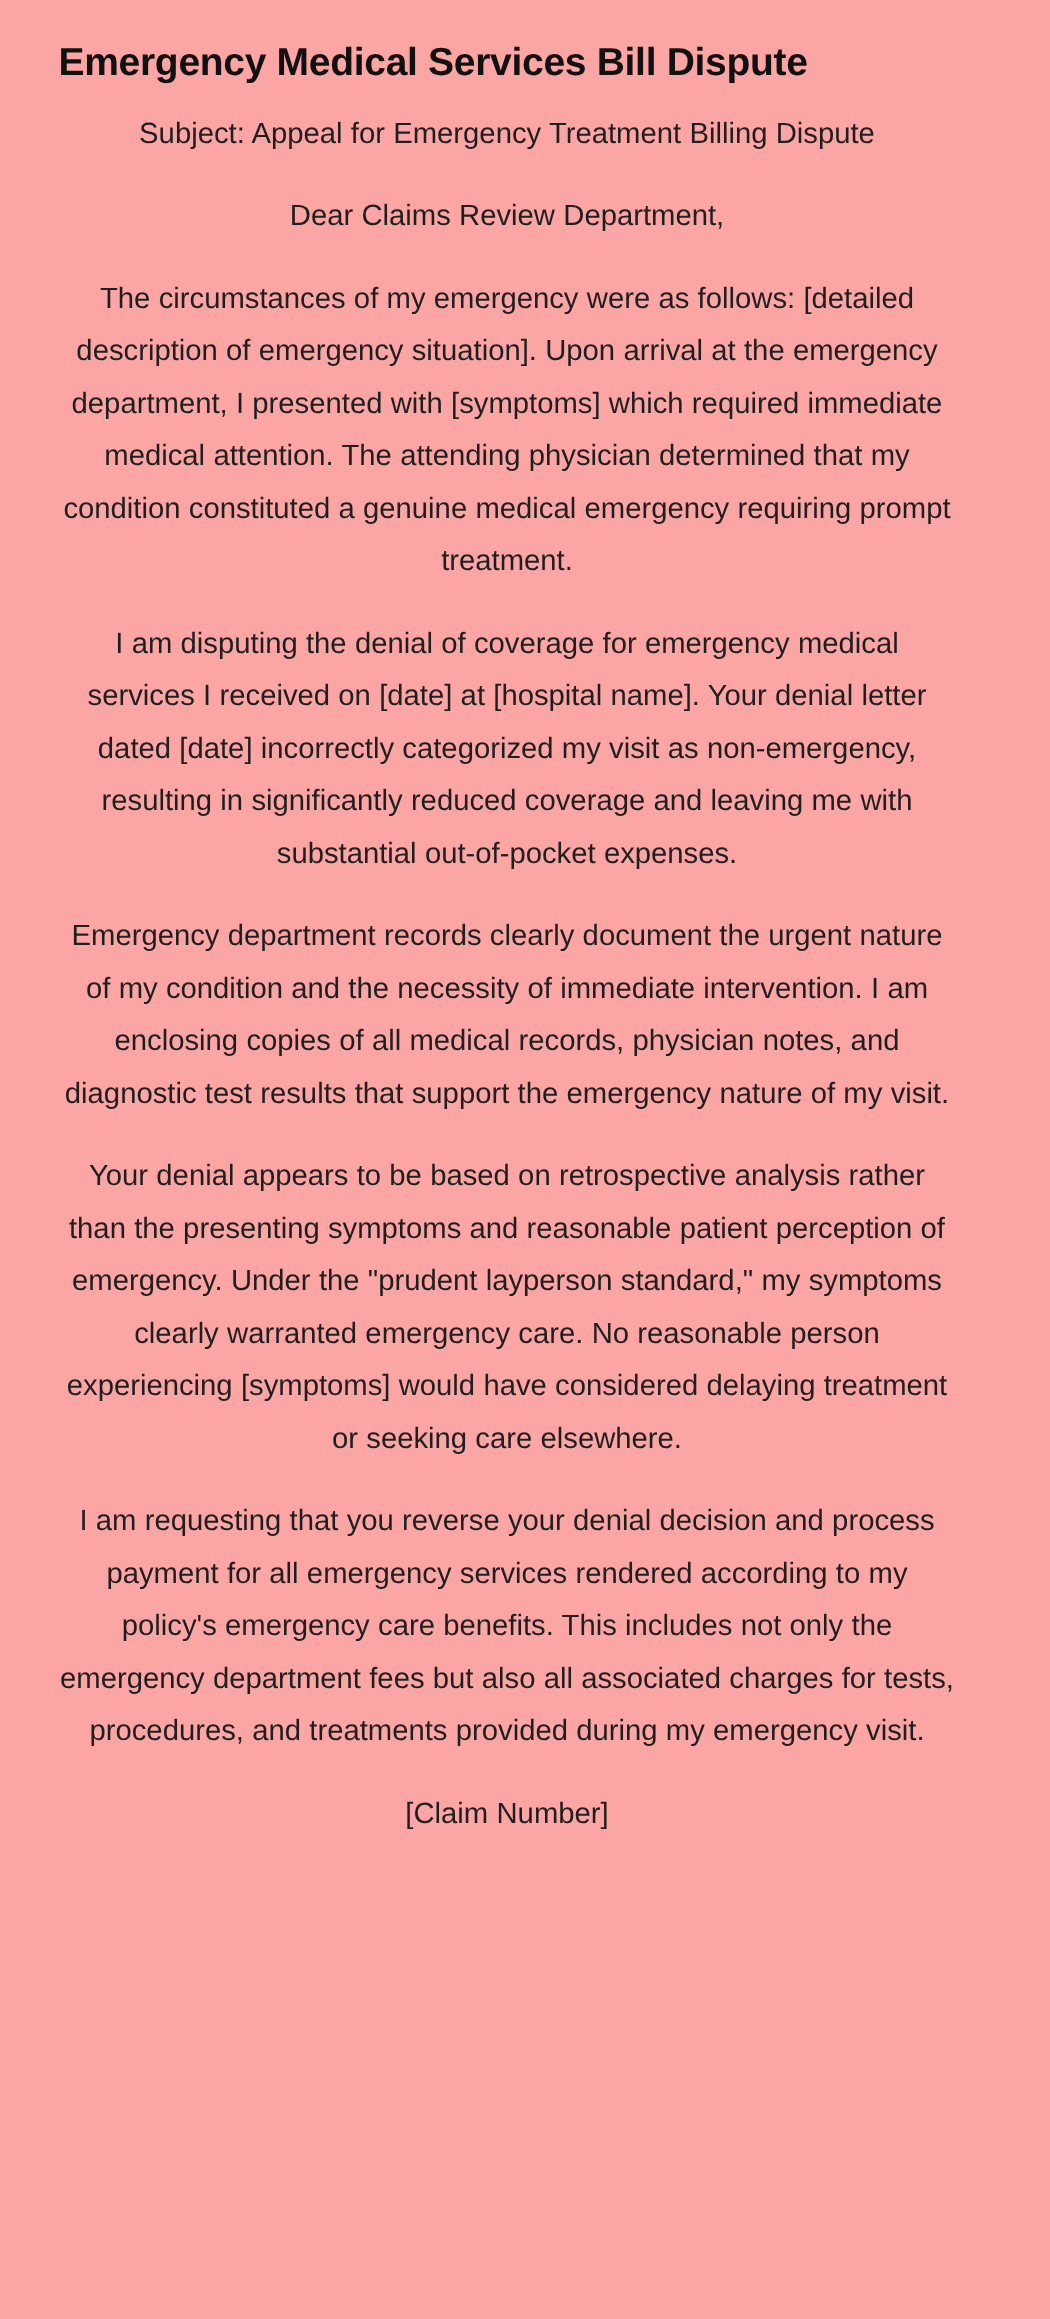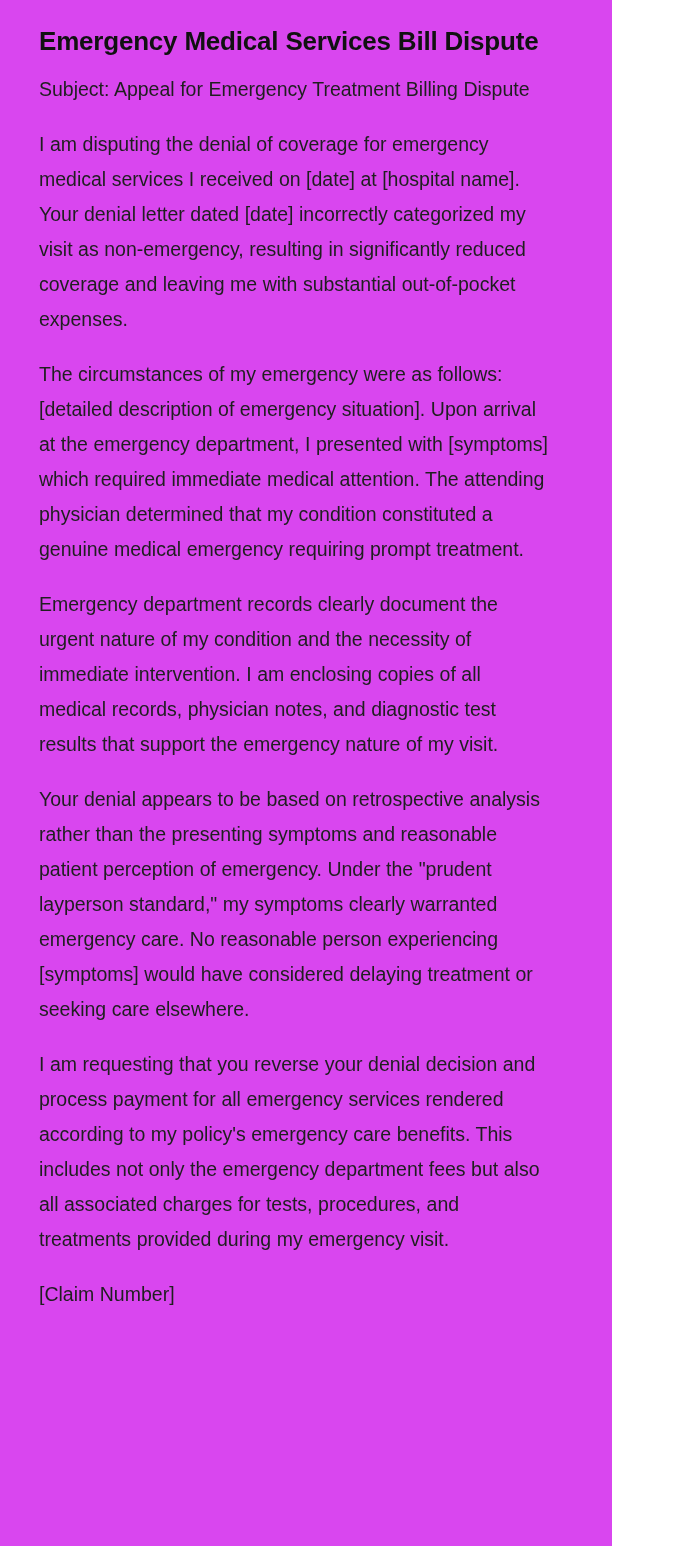--- a/index.html
+++ b/index.html
@@ -9,52 +9,53 @@
   }
   body {
     width: 700px;
     min-height: 1546px;
     font-family: "Liberation Sans", sans-serif;
     color: #1a1a1a;
     -webkit-font-smoothing: antialiased;
   }
   .document {
     box-sizing: border-box;
-    width: 612px;
+    width: 700px;
     min-height: 1546px;
-    background: #d946ef;
+    background: #fca5a5;
     padding: 24px 63px 40px 39px;
   }
   .doc-title {
     font-size: 26px;
     line-height: 34px;
     font-weight: bold;
     color: #111111;
     margin: 0 0 14px 0;
     letter-spacing: -0.2px;
   }
   .doc-paragraph {
     font-size: 19.5px;
     line-height: 35px;
     font-weight: normal;
     color: #1f1f1f;
     margin: 0 0 20px 0;
-    text-align: left;
+    text-align: center;
     word-spacing: 0.1px;
   }
   .doc-paragraph:last-child {
     margin-bottom: 0;
   }
 </style>
 </head>
 <body>
 
 <div class="document">
   <h1 class="doc-title">Emergency Medical Services Bill Dispute</h1>
 
   <p class="doc-paragraph">Subject: Appeal for Emergency Treatment Billing Dispute</p>
+  <p class="doc-paragraph">Dear Claims Review Department,</p>
+  <p class="doc-paragraph">The circumstances of my emergency were as follows: [detailed description of emergency situation]. Upon arrival at the emergency department, I presented with [symptoms] which required immediate medical attention. The attending physician determined that my condition constituted a genuine medical emergency requiring prompt treatment.</p>
   <p class="doc-paragraph">I am disputing the denial of coverage for emergency medical services I received on [date] at [hospital name]. Your denial letter dated [date] incorrectly categorized my visit as non-emergency, resulting in significantly reduced coverage and leaving me with substantial out-of-pocket expenses.</p>
-  <p class="doc-paragraph">The circumstances of my emergency were as follows: [detailed description of emergency situation]. Upon arrival at the emergency department, I presented with [symptoms] which required immediate medical attention. The attending physician determined that my condition constituted a genuine medical emergency requiring prompt treatment.</p>
   <p class="doc-paragraph">Emergency department records clearly document the urgent nature of my condition and the necessity of immediate intervention. I am enclosing copies of all medical records, physician notes, and diagnostic test results that support the emergency nature of my visit.</p>
   <p class="doc-paragraph">Your denial appears to be based on retrospective analysis rather than the presenting symptoms and reasonable patient perception of emergency. Under the "prudent layperson standard," my symptoms clearly warranted emergency care. No reasonable person experiencing [symptoms] would have considered delaying treatment or seeking care elsewhere.</p>
   <p class="doc-paragraph">I am requesting that you reverse your denial decision and process payment for all emergency services rendered according to my policy's emergency care benefits. This includes not only the emergency department fees but also all associated charges for tests, procedures, and treatments provided during my emergency visit.</p>
   <p class="doc-paragraph">[Claim Number]</p>
 </div>
 
 </body></html>

